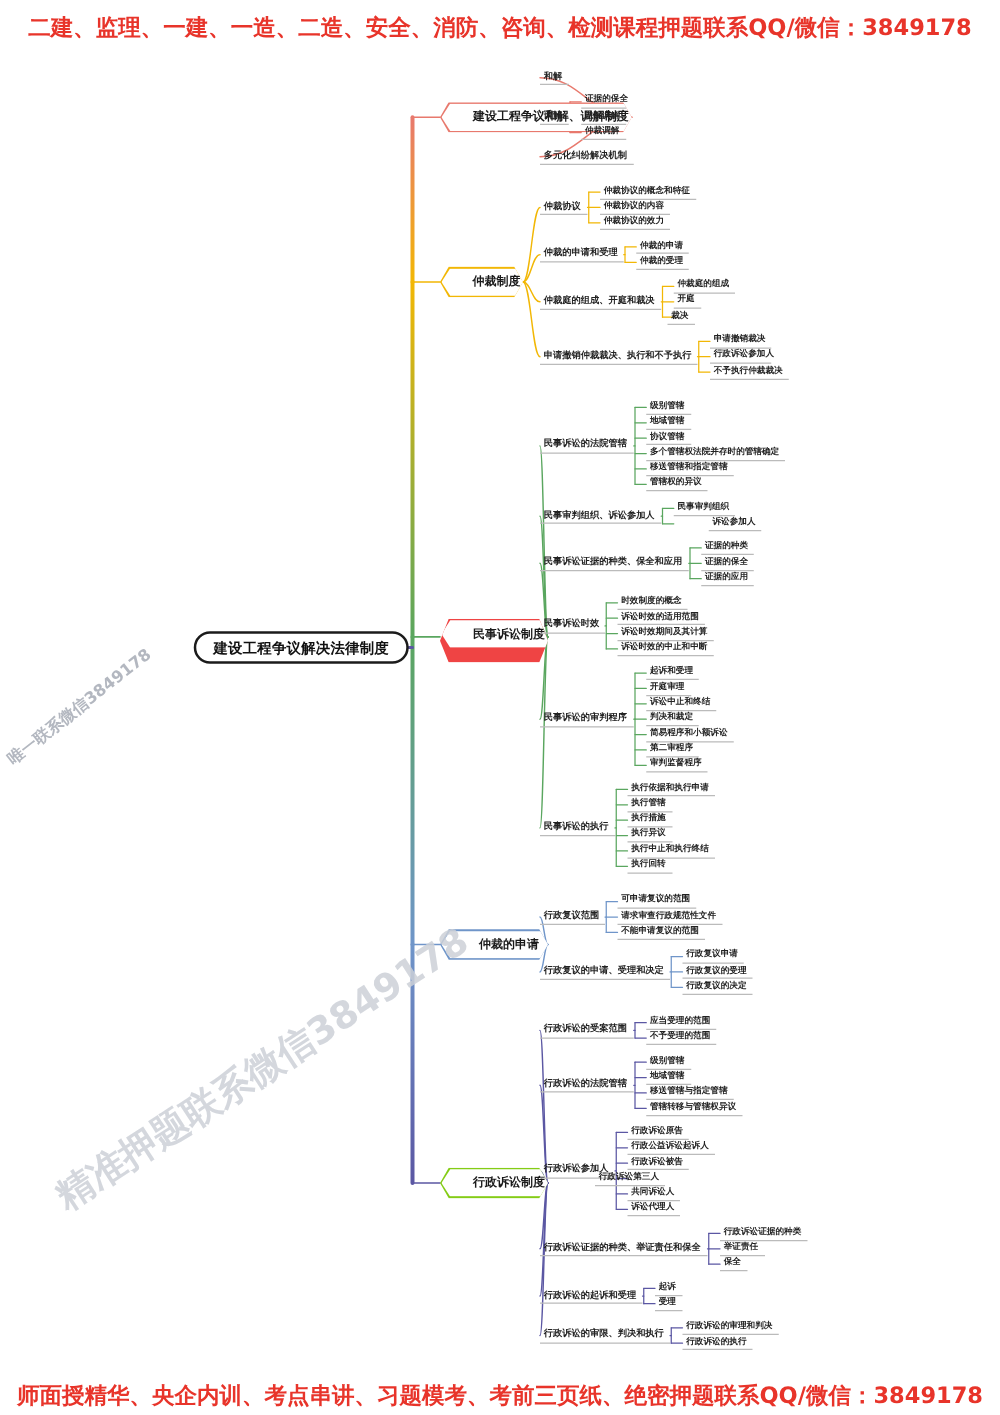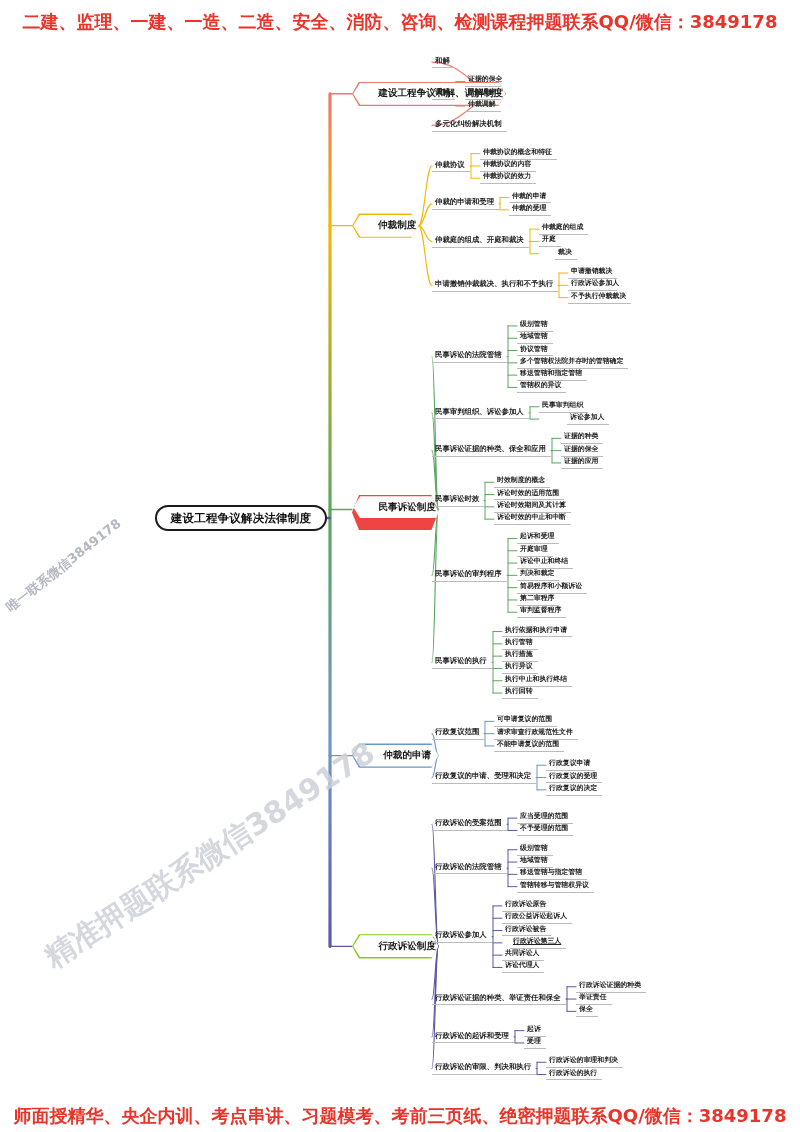--- a/index.html
+++ b/index.html
@@ -223,21 +223,21 @@
       <div class="node l2 c-org" style="left: 432px; top: 125.65px; width: 38px;">仲裁协议</div>
       <div class="node l3 c-org" style="left: 480px; top: 113.65px; width: 77px;">仲裁协议的概念和特征</div>
       <div class="node l3 c-org" style="left: 480px; top: 125.95px; width: 56px;">仲裁协议的内容</div>
       <div class="node l3 c-org" style="left: 480px; top: 138.25px; width: 56px;">仲裁协议的效力</div>
       <div class="node l2 c-org" style="left: 432px; top: 163.4px; width: 67px;">仲裁的申请和受理</div>
       <div class="node l3 c-org" style="left: 509px; top: 157.55px; width: 42px;">仲裁的申请</div>
       <div class="node l3 c-org" style="left: 509px; top: 169.85px; width: 42px;">仲裁的受理</div>
       <div class="node l2 c-org" style="left: 432px; top: 201.15px; width: 97px;">仲裁庭的组成、开庭和裁决</div>
       <div class="node l3 c-org" style="left: 539px; top: 189.15px; width: 49px;">仲裁庭的组成</div>
       <div class="node l3 c-org" style="left: 539px; top: 201.45px; width: 22px;">开庭</div>
-      <div class="node l3 c-org" style="left: 555px; top: 213.75px; width: 22px;">裁决</div>
+      <div class="node l3 c-org" style="left: 534px; top: 213.75px; width: 22px;">裁决</div>
       <div class="node l2 c-org" style="left: 432px; top: 245.05px; width: 126px;">申请撤销仲裁裁决、执行和不予执行</div>
       <div class="node l3 c-org" style="left: 568px; top: 233.05px; width: 49px;">申请撤销裁决</div>
       <div class="node l3 c-org" style="left: 568px; top: 245.35px; width: 49px;">行政诉讼参加人</div>
       <div class="node l3 c-org" style="left: 568px; top: 257.65px; width: 63px;">不予执行仲裁裁决</div>
       <div class="node hexwrap" style="left: 352px; top: 461px; width: 86.4px; height: 35px; background: #ef4444; clip-path: polygon(7px 0px, calc(100% - 7px) 0px, 100% 50%, calc(100% - 7px) 100%, 7px 100%, 0px 50%);">
         <div class="hexin l1 hex" style="width: 84px; height: 22px;">民事诉讼制度</div>
       </div>
       <div class="node l2 c-grn" style="left: 432px; top: 316.4px; width: 75px;">民事诉讼的法院管辖</div>
       <div class="node l3 c-grn" style="left: 517px; top: 285.95px; width: 36px;">级别管辖</div>
       <div class="node l3 c-grn" style="left: 517px; top: 298.25px; width: 36px;">地域管辖</div>
@@ -291,21 +291,21 @@
       <div class="node l3 c-pur" style="left: 517px; top: 790.45px; width: 56px;">不予受理的范围</div>
       <div class="node l2 c-pur" style="left: 432px; top: 827.9px; width: 75px;">行政诉讼的法院管辖</div>
       <div class="node l3 c-pur" style="left: 517px; top: 809.75px; width: 36px;">级别管辖</div>
       <div class="node l3 c-pur" style="left: 517px; top: 822.05px; width: 36px;">地域管辖</div>
       <div class="node l3 c-pur" style="left: 517px; top: 834.35px; width: 70px;">移送管辖与指定管辖</div>
       <div class="node l3 c-pur" style="left: 517px; top: 846.65px; width: 77px;">管辖转移与管辖权异议</div>
       <div class="node l2 c-pur" style="left: 432px; top: 896.4px; width: 60px;">行政诉讼参加人</div>
       <div class="node l3 c-pur" style="left: 502px; top: 865.95px; width: 49px;">行政诉讼原告</div>
       <div class="node l3 c-pur" style="left: 502px; top: 878.25px; width: 70px;">行政公益诉讼起诉人</div>
       <div class="node l3 c-pur" style="left: 502px; top: 890.55px; width: 49px;">行政诉讼被告</div>
-      <div class="node l3 c-pur" style="left: 510px; top: 902.85px; width: 56px; text-decoration: underline;">行政诉讼第三人</div>
+      <div class="node l3 c-pur" style="left: 476px; top: 902.85px; width: 56px;">行政诉讼第三人</div>
       <div class="node l3 c-pur" style="left: 502px; top: 915.15px; width: 42px;">共同诉讼人</div>
       <div class="node l3 c-pur" style="left: 502px; top: 927.45px; width: 42px;">诉讼代理人</div>
       <div class="node l2 c-pur" style="left: 432px; top: 958.75px; width: 134px;">行政诉讼证据的种类、举证责任和保全</div>
       <div class="node l3 c-pur" style="left: 576px; top: 946.75px; width: 70px;">行政诉讼证据的种类</div>
       <div class="node l3 c-pur" style="left: 576px; top: 959.05px; width: 36px;">举证责任</div>
       <div class="node l3 c-pur" style="left: 576px; top: 971.35px; width: 22px;">保全</div>
       <div class="node l2 c-pur" style="left: 432px; top: 996.5px; width: 82px;">行政诉讼的起诉和受理</div>
       <div class="node l3 c-pur" style="left: 524px; top: 990.65px; width: 22px;">起诉</div>
       <div class="node l3 c-pur" style="left: 524px; top: 1002.95px; width: 22px;">受理</div>
       <div class="node l2 c-pur" style="left: 432px; top: 1028.1px; width: 104px;">行政诉讼的审限、判决和执行</div>

